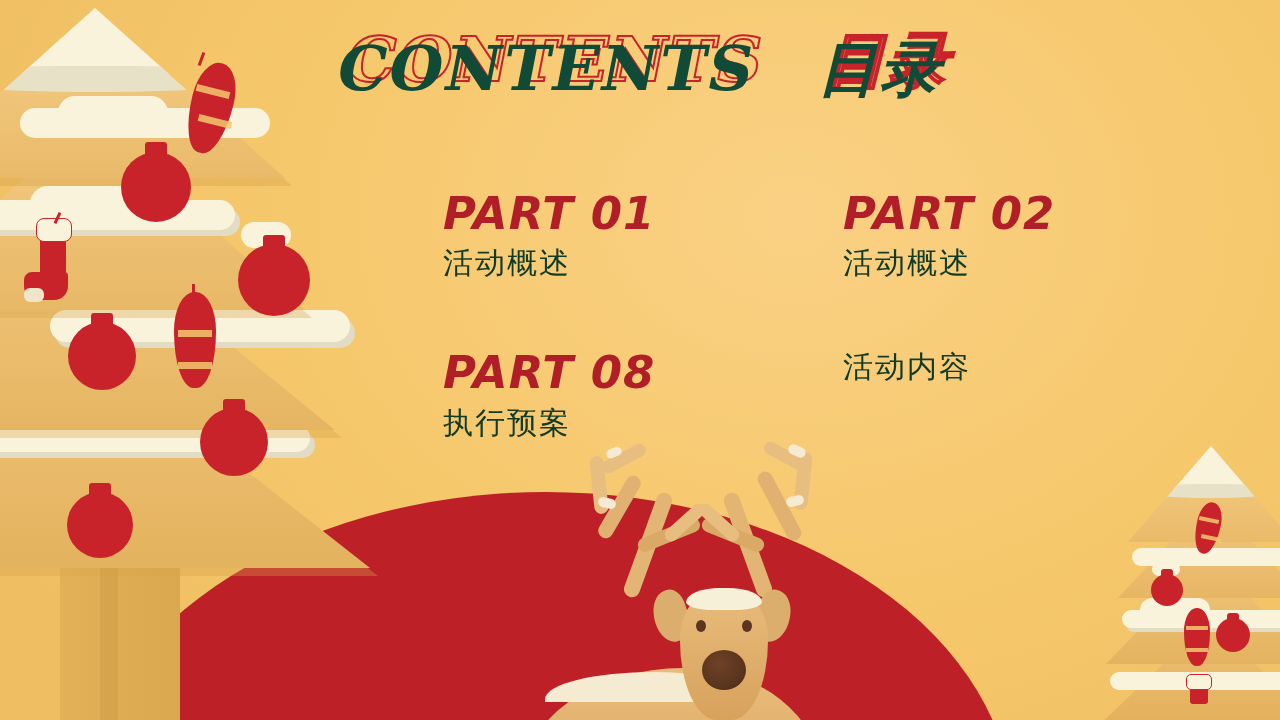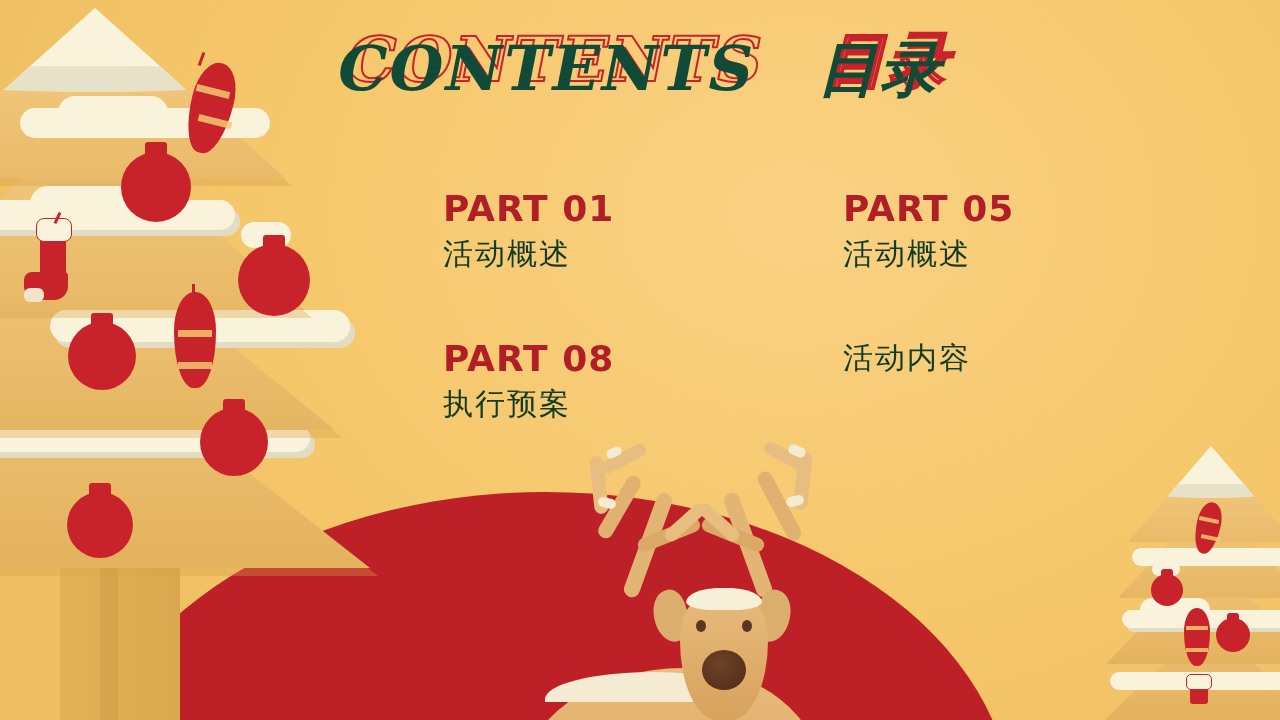--- a/index.html
+++ b/index.html
@@ -68,23 +68,24 @@
 
   
   .toc{
     position:absolute;left:443px;top:190px;width:660px;
     display:grid;grid-template-columns:400px 400px;
     row-gap:68px;
   }
   .toc-item{position:relative;}
   .toc-part{
     font-family:"DejaVu Sans","Liberation Sans",sans-serif;
-    font-weight:700;font-size:36px;color:#B01E28;
+    font-weight:700;font-size:45px;color:#B01E28;
     letter-spacing:1px;line-height:1.05;margin:0 0 8px 0;
     white-space:nowrap;
+    font-style:italic;
   }
   .toc-sub{
     font-family:"DejaVu Serif","Liberation Serif",serif;
     font-size:30px;color:#123B25;letter-spacing:2px;
     line-height:1.2;margin:0;white-space:nowrap;
   }
 </style>
 </head>
 <body>
 
@@ -267,21 +268,21 @@
   </div>
 
   <div class="toc">
 
     <div class="toc-item">
       <div class="toc-part">PART  01</div>
       <div class="toc-sub">活动概述</div>
     </div>
 
     <div class="toc-item">
-      <div class="toc-part">PART  05</div>
+      <div class="toc-part">PART  02</div>
       <div class="toc-sub">活动概述</div>
     </div>
 
     <div class="toc-item">
       <div class="toc-part">PART  08</div>
       <div class="toc-sub">执行预案</div>
     </div>
 
     <div class="toc-item">
       <div class="toc-sub">活动内容</div>

